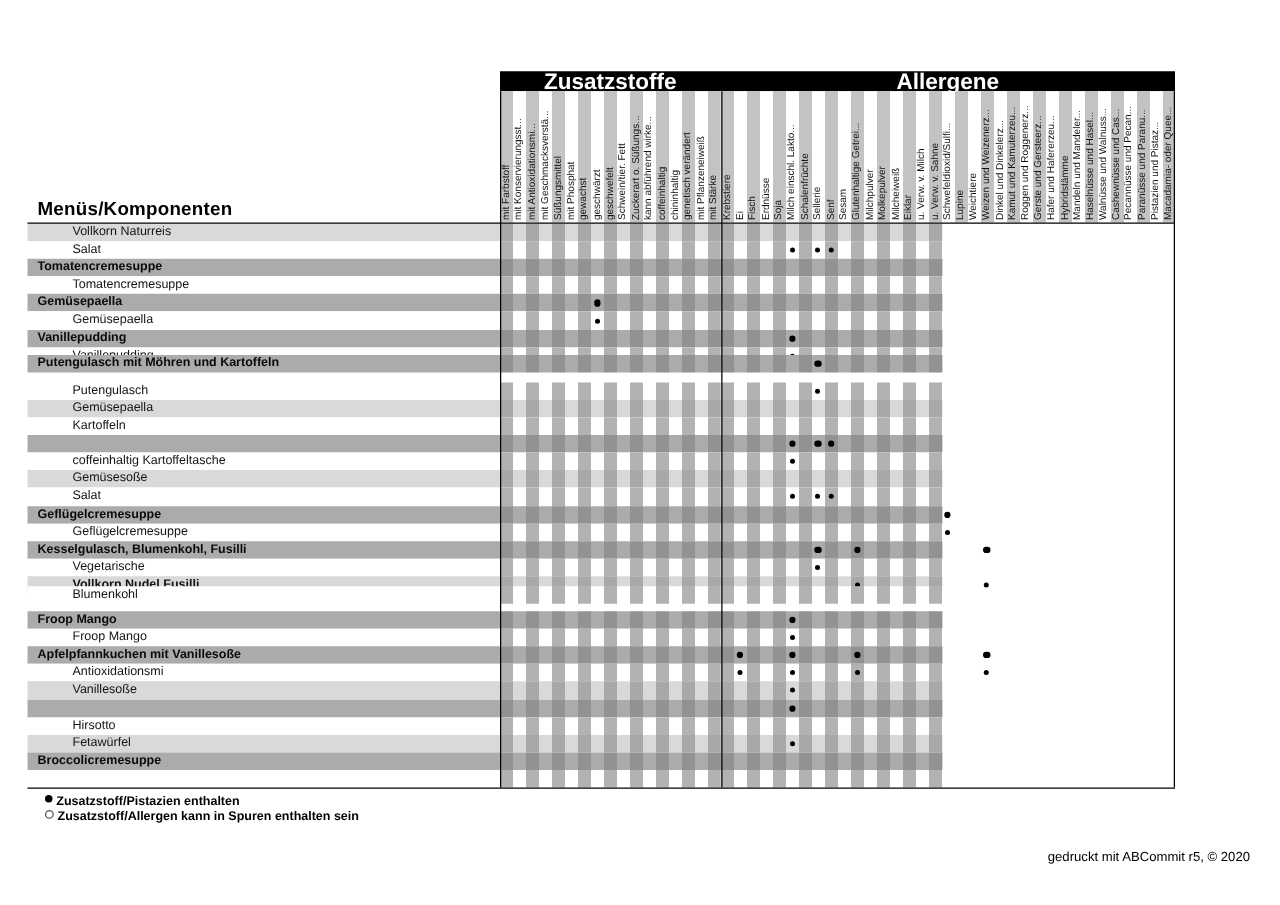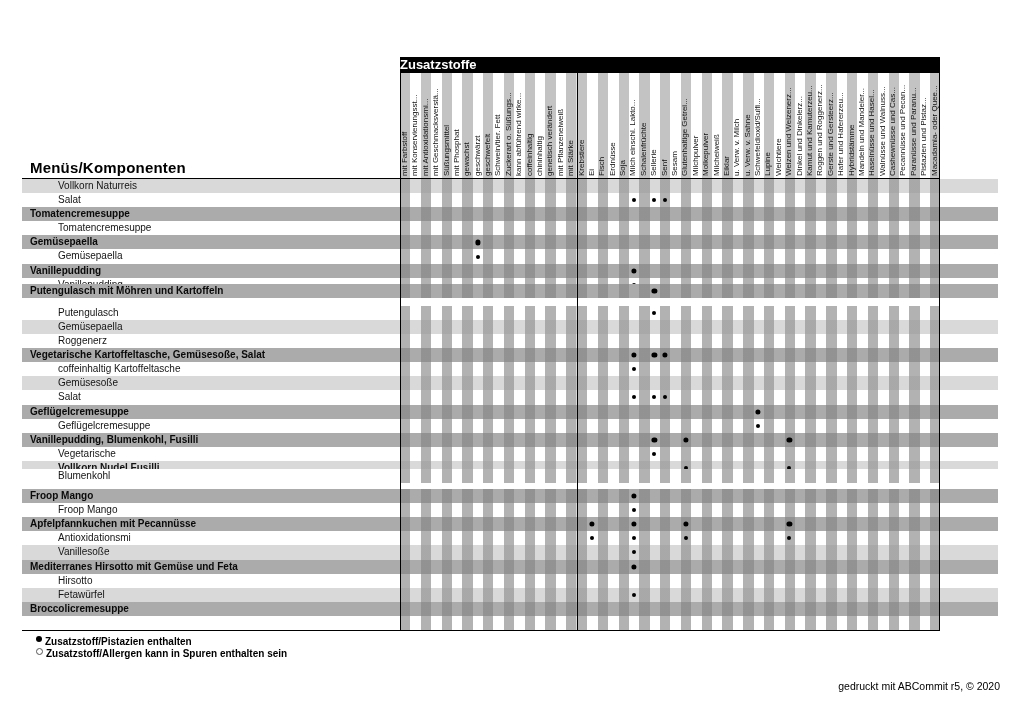--- a/index.html
+++ b/index.html
@@ -5,38 +5,38 @@
   html,body{margin:0;padding:0;background:#fff;}
   body{font-family:"Liberation Sans",sans-serif;color:#000;}
   #page{position:relative;width:1024px;height:724px;background:#ffffff;overflow:hidden;}
 
   #page-title{position:absolute;left:30px;top:159px;font-size:15px;font-weight:bold;letter-spacing:0.2px;}
 
   #table-area{position:absolute;left:22px;top:57px;width:918px;height:574px;}
 
   
   #matrix-bar{position:absolute;left:378px;top:0;width:540px;height:16px;background:#000;display:flex;}
-  #matrix-bar .bar-label{color:#fff;font-weight:bold;font-size:13px;line-height:16px;text-align:left;}
+  #matrix-bar .bar-label{color:#fff;font-weight:bold;font-size:18px;line-height:16px;text-align:center;}
   #bar-zusatz{width:176.5px;}
   #bar-allerg{width:363.5px;}
 
   
   #col-labels{position:absolute;left:378px;top:16px;width:540px;height:105px;
     background-color:#fff;
     background-image:
       repeating-linear-gradient(90deg, rgba(0,0,0,0.235) 0 10.3846px, rgba(0,0,0,0) 10.3846px 20.7692px),
       repeating-linear-gradient(90deg, rgba(0,0,0,0.235) 0 10.3846px, rgba(0,0,0,0) 10.3846px 20.7692px);
     background-size:176.538px 100%,363.462px 100%;
     background-position:0 0,176.538px 0;
     background-repeat:no-repeat;}
   .col-label{position:absolute;width:105px;height:10.3846px;transform-origin:0 0;transform:rotate(-90deg);
     font-size:8px;line-height:10.4px;white-space:nowrap;overflow:hidden;padding-left:2px;box-sizing:border-box;color:#111;}
 
   
-  .mrow{position:absolute;left:0;width:976px;background-repeat:no-repeat;}
+  .mrow{position:absolute;left:0;width:732px;background-repeat:no-repeat;}
   .mrow.striped{
     background-size:176.538px 100%,363.462px 100%;
     background-position:378px 0,554.538px 0;}
   .r-white{background-color:#ffffff;}
   .r-white.striped{background-image:
       repeating-linear-gradient(90deg, rgba(0,0,0,0.30) 0 10.3846px, rgba(0,0,0,0) 10.3846px 20.7692px),
       repeating-linear-gradient(90deg, rgba(0,0,0,0.30) 0 10.3846px, rgba(0,0,0,0) 10.3846px 20.7692px);}
   .r-light{background-color:#d9d9d9;}
   .r-light.striped{background-image:
       repeating-linear-gradient(90deg, rgba(0,0,0,0.225) 0 10.3846px, rgba(0,0,0,0) 10.3846px 20.7692px),
@@ -65,20 +65,21 @@
 </head>
 <body>
 
 <div id="page">
 
   <div id="page-title">Menüs/Komponenten</div>
 
   <div id="table-area">
     <div id="matrix-bar">
       <div id="bar-zusatz" class="bar-label">Zusatzstoffe</div>
+      <div id="bar-allerg" class="bar-label">Allergene</div>
     </div>
 
     <div id="col-labels">
         <div class="col-label" style="left: 0px; top: 105px;">mit Farbstoff</div>
         <div class="col-label" style="left: 10.3846px; top: 105px;">mit Konservierungsst...</div>
         <div class="col-label" style="left: 20.7692px; top: 105px;">mit Antioxidationsmi...</div>
         <div class="col-label" style="left: 31.1538px; top: 105px;">mit Geschmacksverstä...</div>
         <div class="col-label" style="left: 41.5385px; top: 105px;">Süßungsmittel</div>
         <div class="col-label" style="left: 51.9231px; top: 105px;">mit Phosphat</div>
         <div class="col-label" style="left: 62.3077px; top: 105px;">gewachst</div>
@@ -166,24 +167,23 @@
           <span class="dot" style="width: 5.2px; height: 5.2px; left: 632.423px;"></span>
         </div>
         <div class="mrow striped r-white" style="top: 248.846px; height: 14.094px;">
           <span class="row-label">Putengulasch</span>
           <span class="dot" style="width: 4px; height: 4px; left: 632.423px;"></span>
         </div>
         <div class="mrow striped r-light" style="top: 262.94px; height: 14.094px;">
           <span class="row-label">Gemüsepaella</span>
         </div>
         <div class="mrow striped r-white" style="top: 277.034px; height: 14.094px;">
-          <span class="row-label">Roggenerz</span>
+          <span class="row-label">Kartoffeln</span>
         </div>
         <div class="mrow striped r-menu" style="top: 291.128px; height: 14.094px;">
-          <span class="row-label">Vegetarische Kartoffeltasche, Gemüsesoße, Salat</span>
           <span class="dot" style="width: 5.2px; height: 5.2px; left: 611.654px;"></span>
           <span class="dot" style="width: 5.2px; height: 5.2px; left: 632.423px;"></span>
           <span class="dot" style="width: 5.2px; height: 5.2px; left: 642.808px;"></span>
         </div>
         <div class="mrow striped r-white" style="top: 305.222px; height: 14.094px;">
           <span class="row-label">coffeinhaltig Kartoffeltasche</span>
           <span class="dot" style="width: 4px; height: 4px; left: 611.654px;"></span>
         </div>
         <div class="mrow striped r-light" style="top: 319.316px; height: 14.094px;">
           <span class="row-label">Gemüsesoße</span>
@@ -196,21 +196,21 @@
         </div>
         <div class="mrow striped r-menu" style="top: 347.504px; height: 14.094px;">
           <span class="row-label">Geflügelcremesuppe</span>
           <span class="dot" style="width: 5.2px; height: 5.2px; left: 736.269px;"></span>
         </div>
         <div class="mrow striped r-white" style="top: 361.598px; height: 14.094px;">
           <span class="row-label">Geflügelcremesuppe</span>
           <span class="dot" style="width: 4px; height: 4px; left: 736.269px;"></span>
         </div>
         <div class="mrow striped r-menu" style="top: 375.692px; height: 14.094px;">
-          <span class="row-label">Vanillepudding, Blumenkohl, Fusilli</span>
+          <span class="row-label">Kesselgulasch, Blumenkohl, Fusilli</span>
           <span class="dot" style="width: 5.2px; height: 5.2px; left: 632.423px;"></span>
           <span class="dot" style="width: 5.2px; height: 5.2px; left: 663.577px;"></span>
           <span class="dot" style="width: 5.2px; height: 5.2px; left: 767.423px;"></span>
         </div>
         <div class="mrow striped r-white" style="top: 389.786px; height: 14.094px;">
           <span class="row-label">Vegetarische</span>
           <span class="dot" style="width: 4px; height: 4px; left: 632.423px;"></span>
         </div>
         <div class="mrow striped r-light" style="top: 403.88px; height: 14.094px; font-weight: bold;">
           <span class="row-label">Vollkorn Nudel Fusilli</span>
@@ -222,39 +222,38 @@
         </div>
         <div class="mrow striped r-menu" style="top: 432.068px; height: 14.094px;">
           <span class="row-label">Froop Mango</span>
           <span class="dot" style="width: 5.2px; height: 5.2px; left: 611.654px;"></span>
         </div>
         <div class="mrow striped r-white" style="top: 446.162px; height: 14.094px;">
           <span class="row-label">Froop Mango</span>
           <span class="dot" style="width: 4px; height: 4px; left: 611.654px;"></span>
         </div>
         <div class="mrow striped r-menu" style="top: 460.256px; height: 14.094px;">
-          <span class="row-label">Apfelpfannkuchen mit Pecannüsse</span>
+          <span class="row-label">Apfelpfannkuchen mit Vanillesoße</span>
           <span class="dot" style="width: 5.2px; height: 5.2px; left: 570.115px;"></span>
           <span class="dot" style="width: 5.2px; height: 5.2px; left: 611.654px;"></span>
           <span class="dot" style="width: 5.2px; height: 5.2px; left: 663.577px;"></span>
           <span class="dot" style="width: 5.2px; height: 5.2px; left: 767.423px;"></span>
         </div>
         <div class="mrow striped r-white" style="top: 474.35px; height: 14.094px;">
           <span class="row-label">Antioxidationsmi</span>
           <span class="dot" style="width: 4px; height: 4px; left: 570.115px;"></span>
           <span class="dot" style="width: 4px; height: 4px; left: 611.654px;"></span>
           <span class="dot" style="width: 4px; height: 4px; left: 663.577px;"></span>
           <span class="dot" style="width: 4px; height: 4px; left: 767.423px;"></span>
         </div>
         <div class="mrow striped r-light" style="top: 488.444px; height: 14.094px;">
           <span class="row-label">Vanillesoße</span>
           <span class="dot" style="width: 4px; height: 4px; left: 611.654px;"></span>
         </div>
         <div class="mrow striped r-menu" style="top: 502.538px; height: 14.094px;">
-          <span class="row-label">Mediterranes Hirsotto mit Gemüse und Feta</span>
           <span class="dot" style="width: 5.2px; height: 5.2px; left: 611.654px;"></span>
         </div>
         <div class="mrow striped r-white" style="top: 516.632px; height: 14.094px;">
           <span class="row-label">Hirsotto</span>
         </div>
         <div class="mrow striped r-light" style="top: 530.726px; height: 14.094px;">
           <span class="row-label">Fetawürfel</span>
           <span class="dot" style="width: 4px; height: 4px; left: 611.654px;"></span>
         </div>
         <div class="mrow striped r-menu" style="top: 544.82px; height: 14.094px;">

